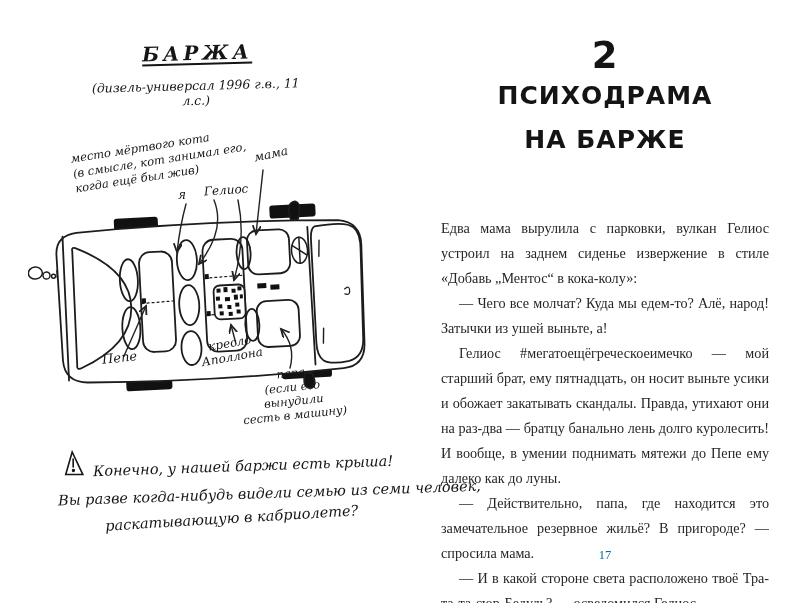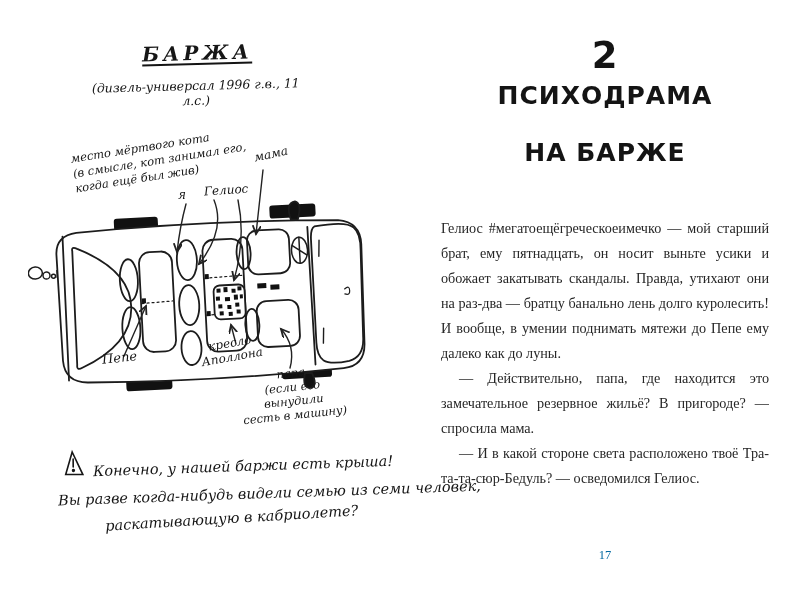--- a/index.html
+++ b/index.html
@@ -38,21 +38,21 @@
   .fn3{left:105px;top:509px;transform:rotate(-3.5deg);}
   .warning{position:absolute;left:62px;top:449px;}
 
   .car-overlay{position:absolute;left:28px;top:128px;pointer-events:none;}
 
   
   .chapter-head{position:absolute;left:41px;width:328px;text-align:center;
     font-family:"DejaVu Sans",sans-serif;font-weight:800;color:#141414;}
   .chapter-number{top:34px;font-size:37px;letter-spacing:1px;}
   .chapter-line1{top:81px;font-size:25px;letter-spacing:1px;}
-  .chapter-line2{top:138px;font-size:25px;letter-spacing:1px;}
+  .chapter-line2{top:125px;font-size:25px;letter-spacing:1px;}
 
   .body-text{position:absolute;left:41px;top:216px;width:328px;
     font-size:14.2px;line-height:25px;text-align:justify;color:#262626;}
   .body-text p{margin:0;text-indent:18px;}
   .body-text p:first-child{text-indent:0;}
 
   .page-number{position:absolute;left:41px;top:548px;width:328px;text-align:center;
     font-size:12.5px;color:#0369a1;}
 </style>
 </head>
@@ -182,20 +182,22 @@
     <div class="hand footnote-line fn2">Вы разве когда-нибудь видели семью из семи человек,</div>
     <div class="hand footnote-line fn3">раскатывающую в кабриолете?</div>
   </section>
 
   <section class="page right">
     <div class="chapter-head chapter-number">2</div>
     <div class="chapter-head chapter-line1">ПСИХОДРАМА</div>
     <div class="chapter-head chapter-line2">НА БАРЖЕ</div>
 
     <div class="body-text">
+      <p>Едва мама вырулила с парковки, вулкан Гелиос устроил на заднем сиденье извержение в стиле «Добавь „Ментос“ в кока-колу»:</p>
+      <p>— Чего все молчат? Куда мы едем-то? Алё, народ! Затычки из ушей выньте, а!</p>
       <p>Гелиос #мегатоещёгреческоеимечко — мой старший брат, ему пятнадцать, он носит выньте усики и обожает закатывать скандалы. Правда, утихают они на раз-два — братцу банально лень долго куролесить! И вообще, в умении поднимать мятежи до Пепе ему далеко как до луны.</p>
       <p>— Действительно, папа, где находится это замечательное резервное жильё? В пригороде? — спросила мама.</p>
       <p>— И в какой стороне света расположено твоё Тра-та-та-сюр-Бедуль? — осведомился Гелиос.</p>
 
     </div>
 
     <div class="page-number">17</div>
   </section>
 
 </div>

